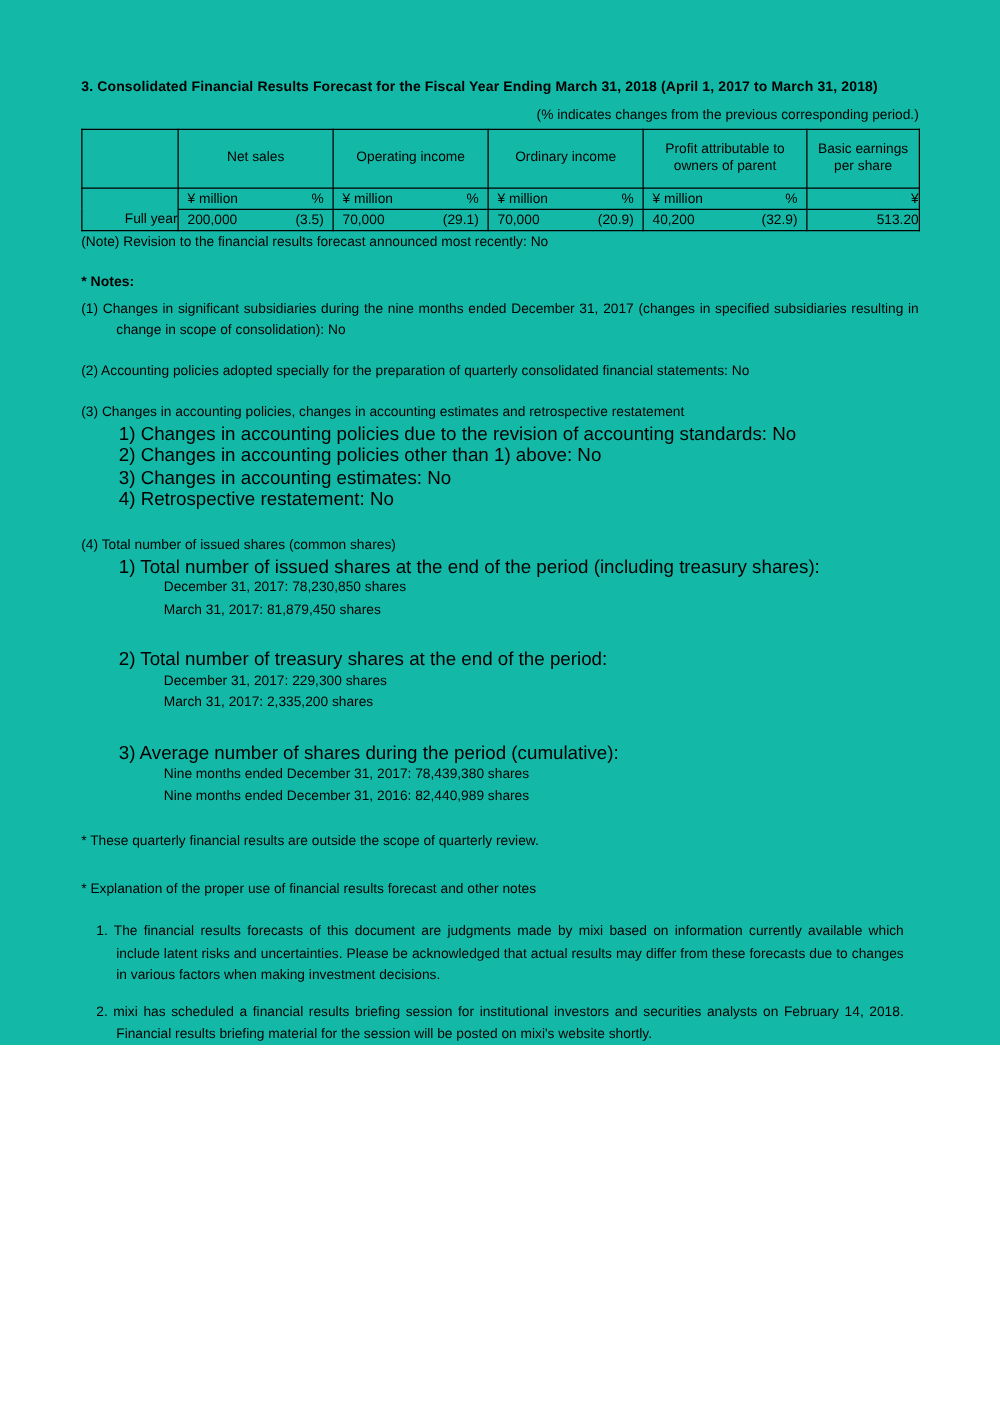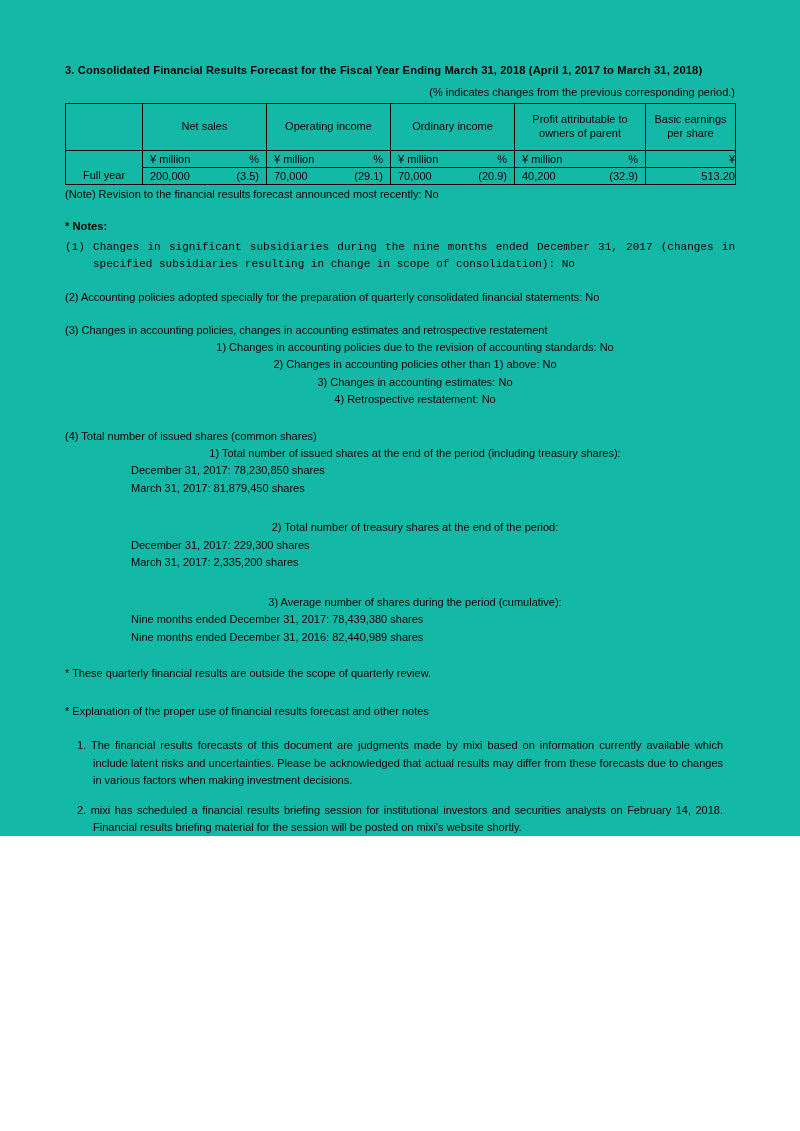--- a/index.html
+++ b/index.html
@@ -73,21 +73,21 @@
     justify-content: space-between;
     padding: 0 7px;
     line-height: 16px;
   }
   .sub-unit { text-align: left; white-space: nowrap; }
   .sub-pct  { text-align: right; white-space: nowrap; }
   .unitrow  { height: 17px; }
   .datarow  { height: 17px; }
   .rowlabel {
     padding: 0 0 0 6px;
-    text-align: center;
+    text-align: right;
     line-height: 16px;
     white-space: nowrap;
   }
   .eps-cell {
     text-align: right;
     padding: 0 7px;
     line-height: 16px;
     white-space: nowrap;
   }
   .cell-merge-top { border-bottom: none !important; }
@@ -105,27 +105,26 @@
     line-height: 15.5px;
     margin: 17px 0 4px 0;
   }
   .item {
     font-size: 11px;
     line-height: 17px;
     padding-left: 28px;
     text-indent: -28px;
     margin: 0;
   }
-  .item.justify { text-align: justify; font-family: Liberation Mono, monospace; }
+  .item.justify { text-align: justify; }
   .item.justify > .just-inner { display: block; }
   .sub-item {
-    font-size: 11px;
+    font-size: 15px;
     line-height: 17.5px;
     margin: 0 0 0 30px;
-    text-align: center;
   }
   .sub-sub {
     font-size: 11px;
     line-height: 17.5px;
     margin: 0 0 0 66px;
   }
   .star-line {
     font-size: 11px;
     line-height: 16px;
     margin: 0;

